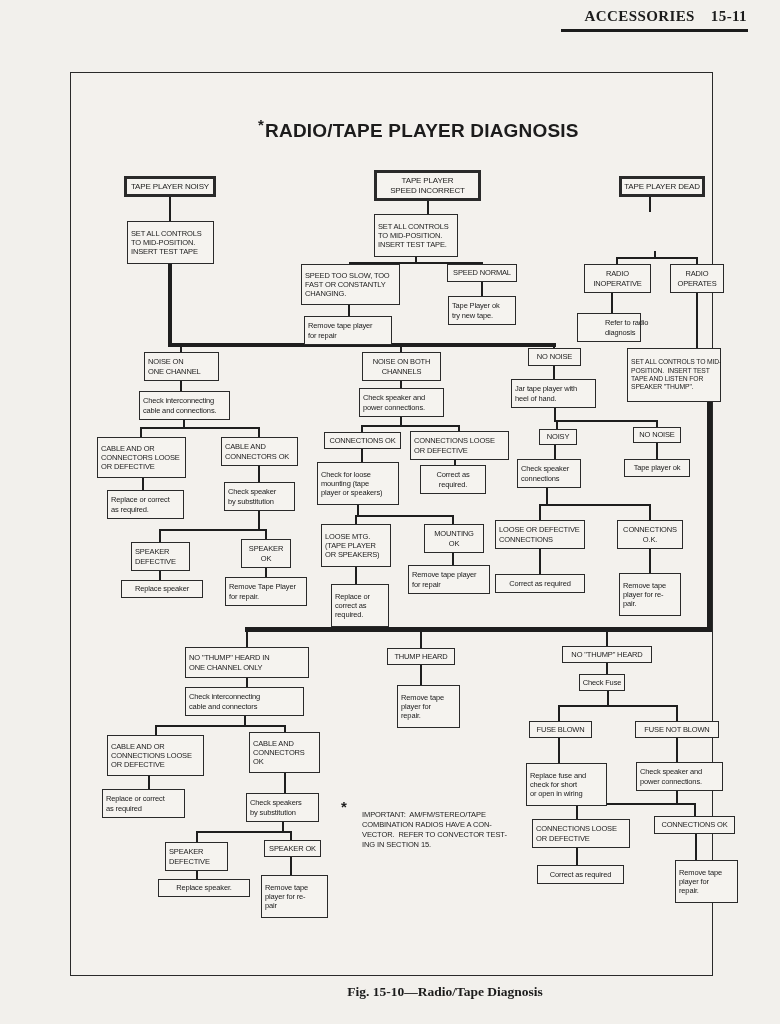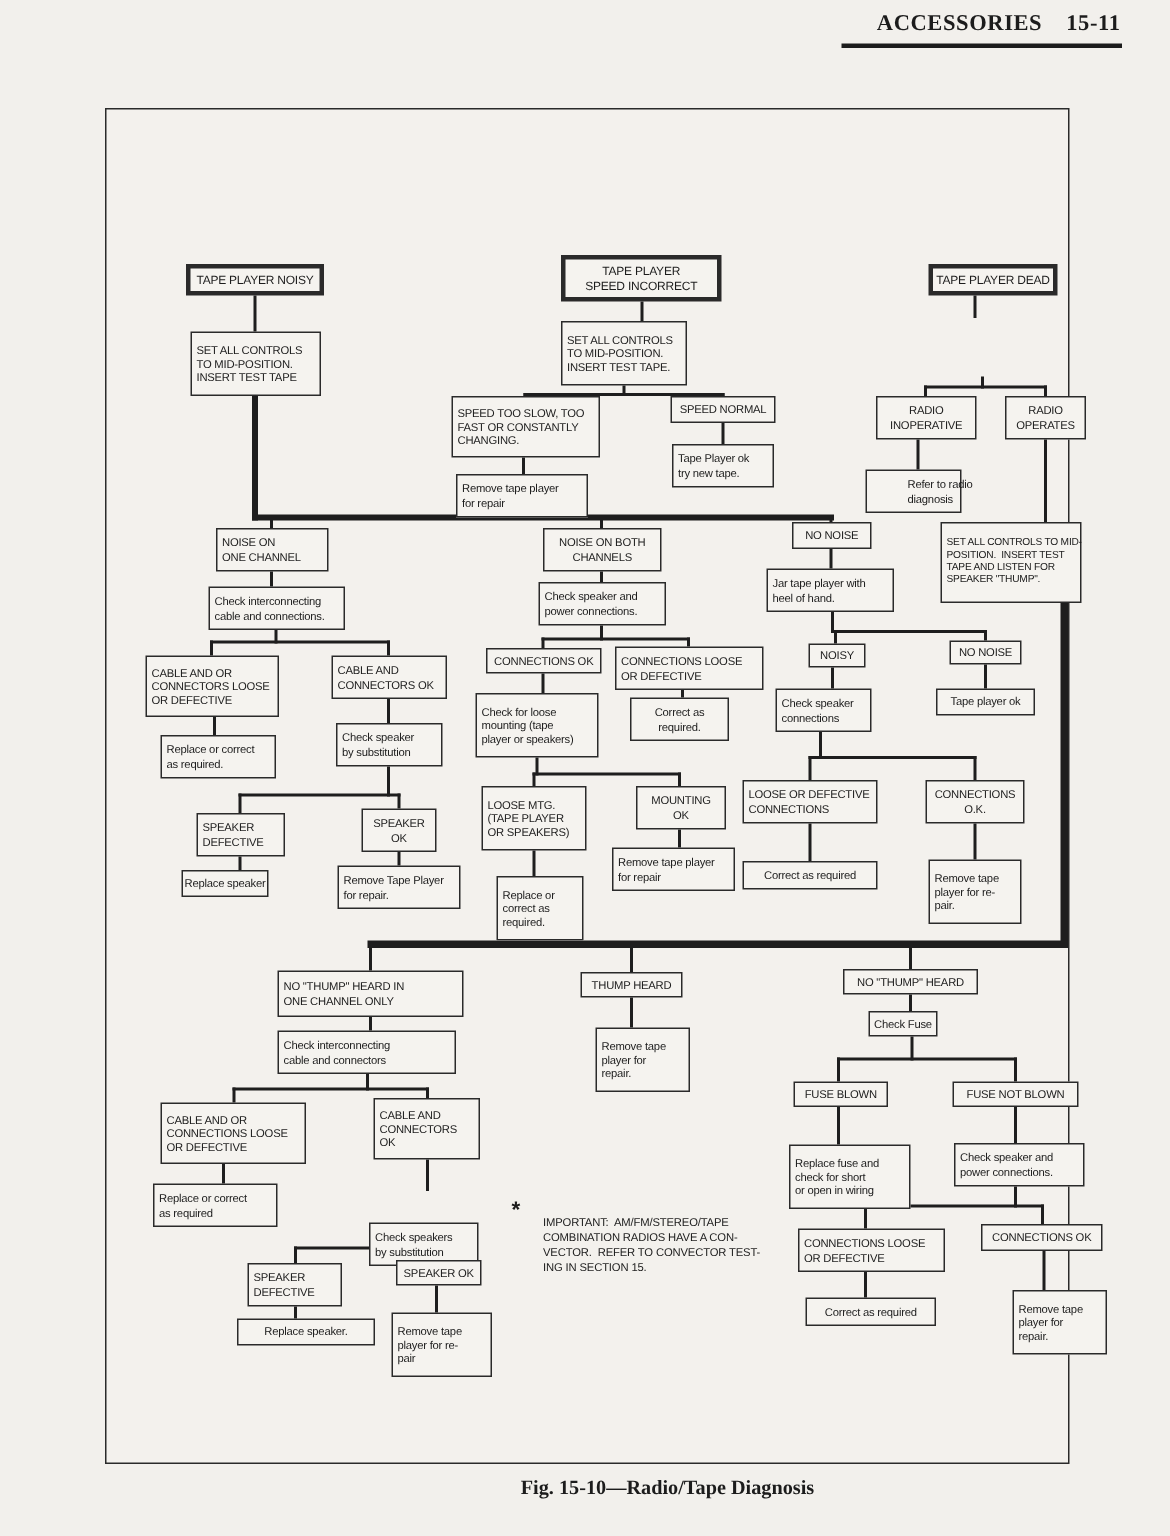--- a/index.html
+++ b/index.html
@@ -30,20 +30,23 @@
 
 <div class="page">
   <div class="hdr">
     <span>ACCESSORIES</span>
     <span>15-11</span>
   </div>
   <div class="hdr-rule"></div>
 
   <div class="fig-border"></div>
 
+  <div class="title">
+    <span class="ast">*</span><span>RADIO/TAPE PLAYER DIAGNOSIS</span>
+  </div>
 
   <div class="canvas">
       <div class="edge" style="left: 168.8px; top: 195.8px; width: 2.4px; height: 26.4px;"></div>
       <div class="edge" style="left: 168px; top: 262px; width: 4px; height: 85px;"></div>
       <div class="edge" style="left: 168px; top: 343px; width: 388px; height: 4px;"></div>
       <div class="edge" style="left: 179.8px; top: 343.8px; width: 2.4px; height: 9.4px;"></div>
       <div class="edge" style="left: 399.8px; top: 343.8px; width: 2.4px; height: 9.4px;"></div>
       <div class="edge" style="left: 552.8px; top: 343.8px; width: 2.4px; height: 5.4px;"></div>
       <div class="edge" style="left: 426.8px; top: 199.8px; width: 2.4px; height: 15.4px;"></div>
       <div class="edge" style="left: 414.8px; top: 255.8px; width: 2.4px; height: 8.4px;"></div>
@@ -175,21 +178,21 @@
       <div class="node" style="left: 221px; top: 437px; width: 77px; min-height: 29px;">CABLE AND
 CONNECTORS OK</div>
       <div class="node" style="left: 107px; top: 490px; width: 77px; min-height: 29px;">Replace or correct
 as required.</div>
       <div class="node" style="left: 224px; top: 482px; width: 71px; min-height: 29px;">Check speaker
 by substitution</div>
       <div class="node" style="left: 131px; top: 542px; width: 59px; min-height: 29px;">SPEAKER
 DEFECTIVE</div>
       <div class="node center" style="left: 241px; top: 539px; width: 50px; min-height: 29px;">SPEAKER
 OK</div>
-      <div class="node center" style="left: 121px; top: 580px; width: 58px; min-height: 18px;">Replace speaker</div>
+      <div class="node center" style="left: 121px; top: 580px; width: 82px; min-height: 18px;">Replace speaker</div>
       <div class="node" style="left: 225px; top: 577px; width: 82px; min-height: 29px;">Remove Tape Player
 for repair.</div>
       <div class="node center" style="left: 324px; top: 432px; width: 77px; min-height: 17px;">CONNECTIONS OK</div>
       <div class="node" style="left: 410px; top: 431px; width: 99px; min-height: 29px;">CONNECTIONS LOOSE
 OR DEFECTIVE</div>
       <div class="node" style="left: 317px; top: 462px; width: 82px; min-height: 43px;">Check for loose
 mounting (tape
 player or speakers)</div>
       <div class="node center" style="left: 420px; top: 465px; width: 66px; min-height: 29px;">Correct as
 required.</div>
@@ -241,21 +244,21 @@
 player for
 repair.</div>
       <div class="node" style="left: 107px; top: 735px; width: 97px; min-height: 41px;">CABLE AND OR
 CONNECTIONS LOOSE
 OR DEFECTIVE</div>
       <div class="node" style="left: 249px; top: 732px; width: 71px; min-height: 41px;">CABLE AND
 CONNECTORS
 OK</div>
       <div class="node" style="left: 102px; top: 789px; width: 83px; min-height: 29px;">Replace or correct
 as required</div>
-      <div class="node" style="left: 246px; top: 793px; width: 73px; min-height: 29px; margin-top: 22px;">Check speakers
+      <div class="node" style="left: 246px; top: 793px; width: 73px; min-height: 29px;">Check speakers
 by substitution</div>
       <div class="node" style="left: 165px; top: 842px; width: 63px; min-height: 29px;">SPEAKER
 DEFECTIVE</div>
       <div class="node center" style="left: 264px; top: 840px; width: 57px; min-height: 17px;">SPEAKER OK</div>
       <div class="node center" style="left: 158px; top: 879px; width: 92px; min-height: 18px;">Replace speaker.</div>
       <div class="node" style="left: 261px; top: 875px; width: 67px; min-height: 43px;">Remove tape
 player for re-
 pair</div>
     </div>
 

